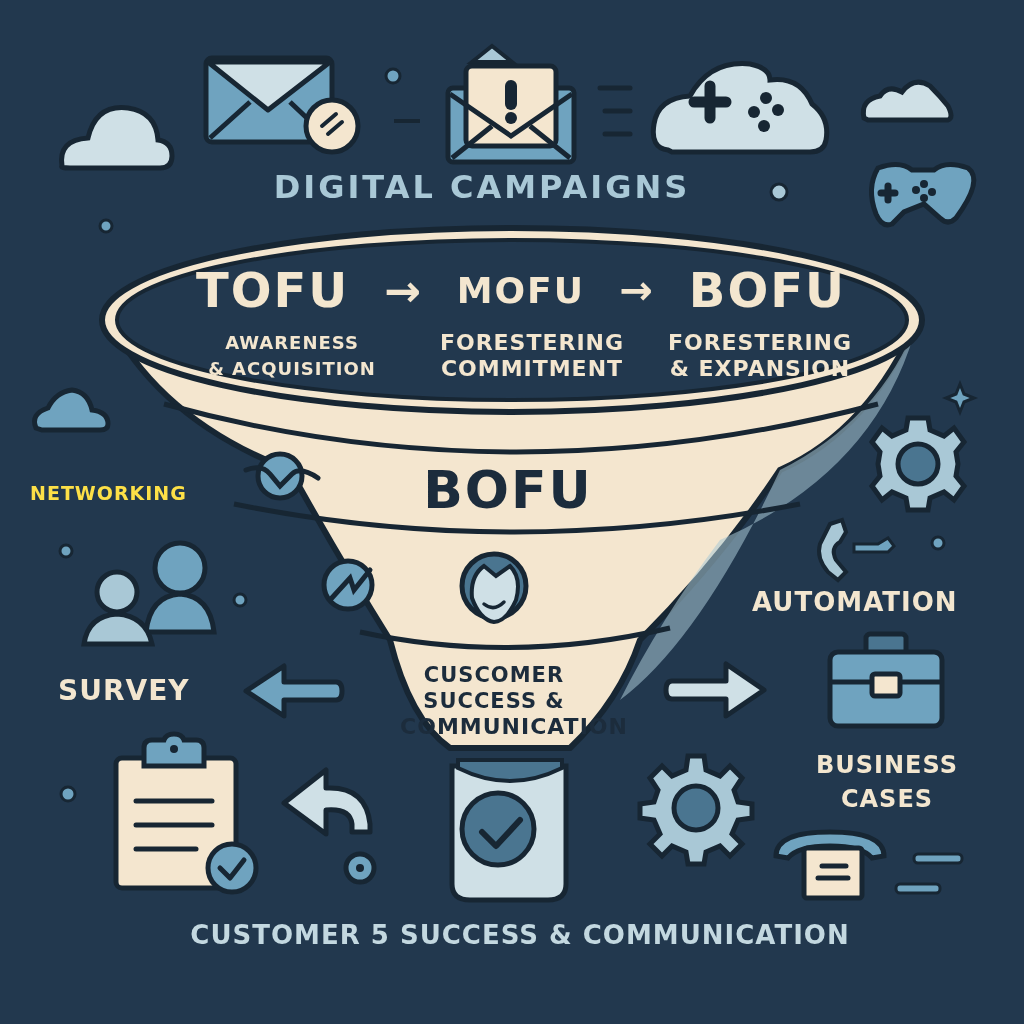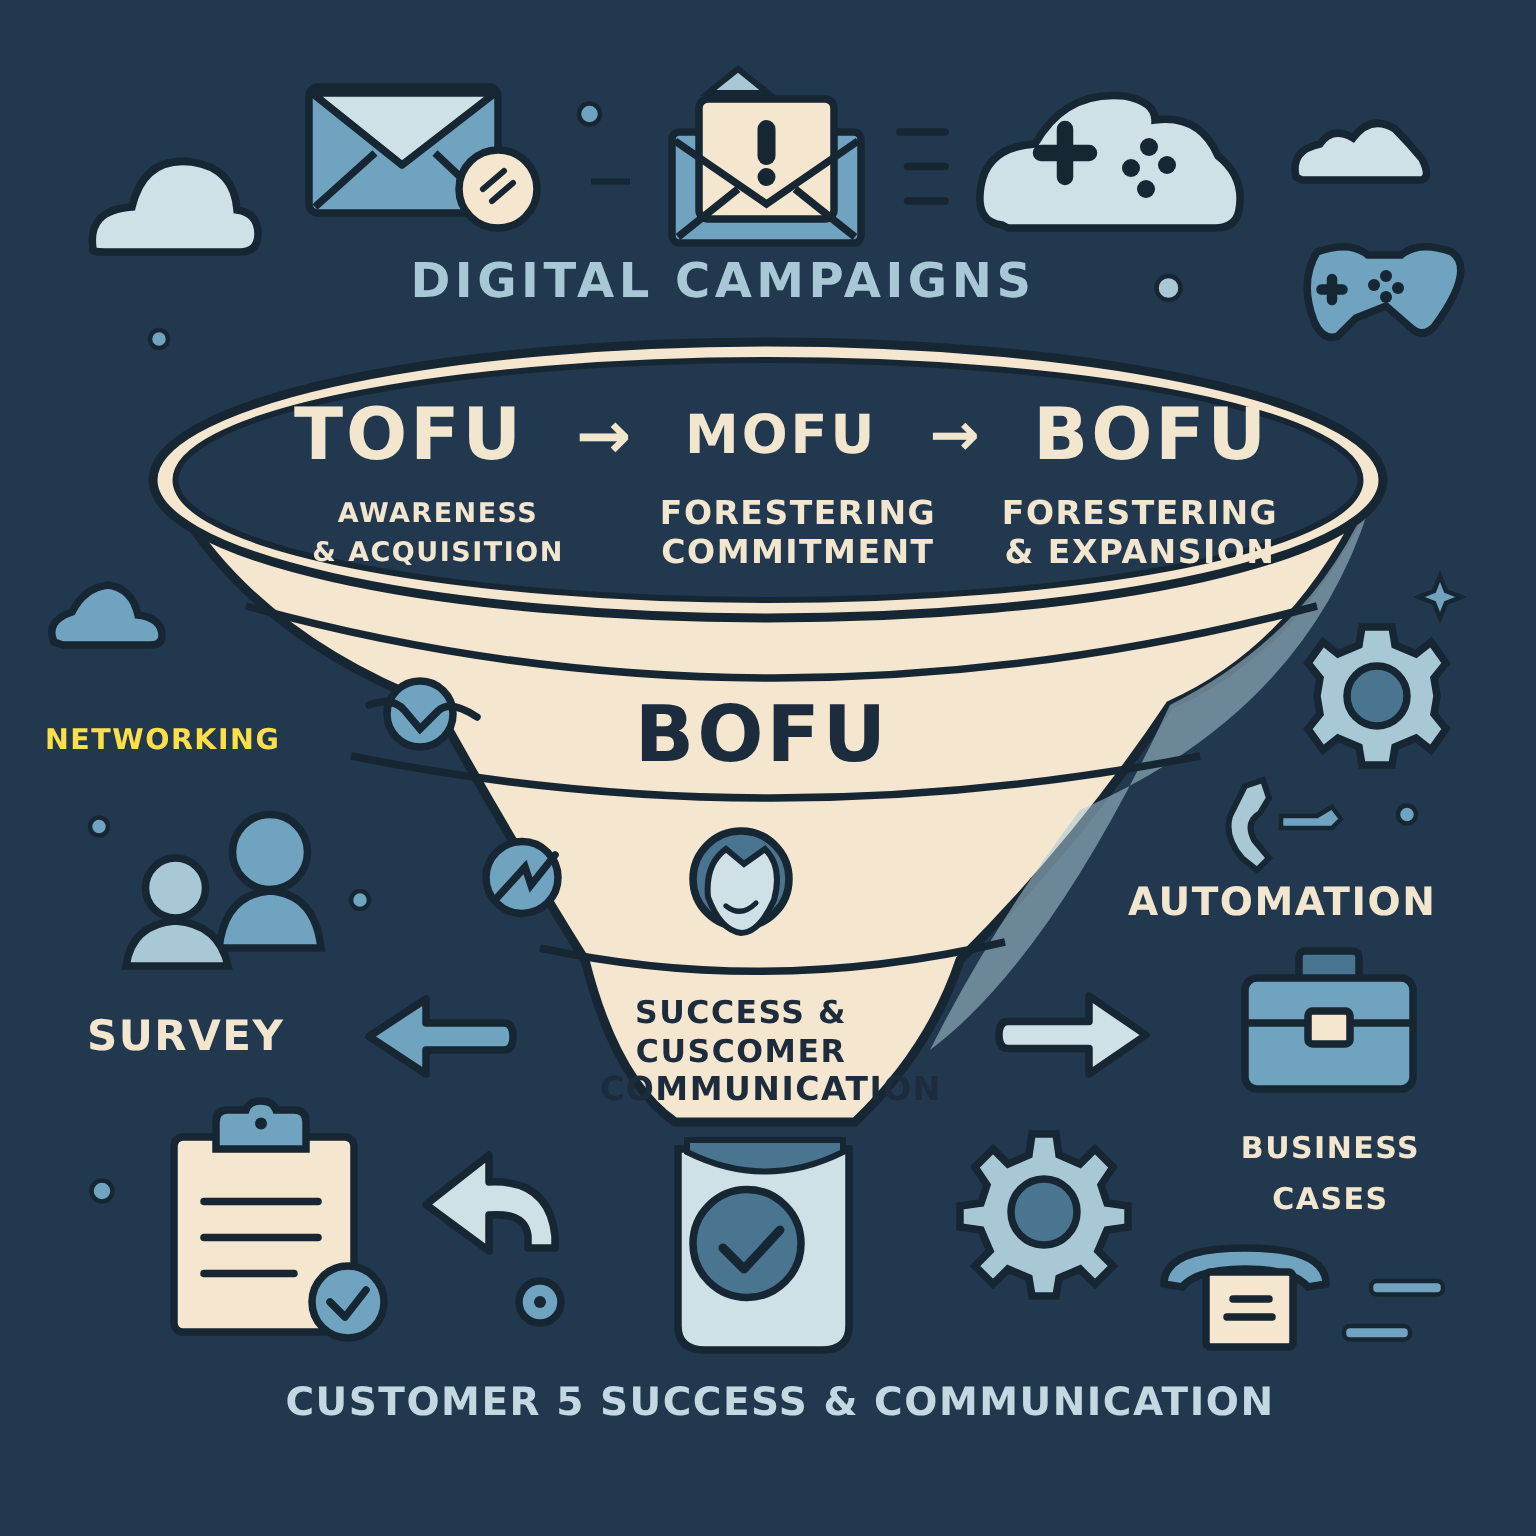--- a/index.html
+++ b/index.html
@@ -199,27 +199,27 @@
     <div>COMMITMENT</div>
   </div>
   <div class="lbl light center" style="left:760px; top:330px; font-size:22px; line-height:26px;">
     <div>FORESTERING</div>
     <div>&amp; EXPANSION</div>
   </div>
 
   <div class="lbl dark center" style="left:508px; top:460px; font-size:52px; letter-spacing:2px;">BOFU</div>
 
   <div class="lbl dark center" style="left:494px; top:662px; font-size:21px; line-height:26px;">
+    <div>CUSCOMER</div>
     <div>SUCCESS &amp;</div>
-    <div>CUSCOMER</div>
     <div style="font-size:22px;margin-left:40px;">COMMUNICATION</div>
   </div>
 
   <div class="lbl light" style="left:30px; top:482px; font-size:19px; color:#fde047;">NETWORKING</div>
   <div class="lbl light" style="left:58px; top:674px; font-size:28px;">SURVEY</div>
   <div class="lbl light" style="left:752px; top:587px; font-size:26px;">AUTOMATION</div>
-  <div class="lbl light center" style="left:887px; top:748px; font-size:20px; line-height:34px;">
+  <div class="lbl light center" style="left:887px; top:748px; font-size:24px; line-height:34px;">
     <div>BUSINESS</div>
     <div>CASES</div>
   </div>
 
   <div class="lbl blue center" style="left:520px; top:920px; font-size:26px; letter-spacing:1px; color:#c3d8e0;">CUSTOMER 5 SUCCESS &amp; COMMUNICATION</div>
 </div>
 
 </body></html>

